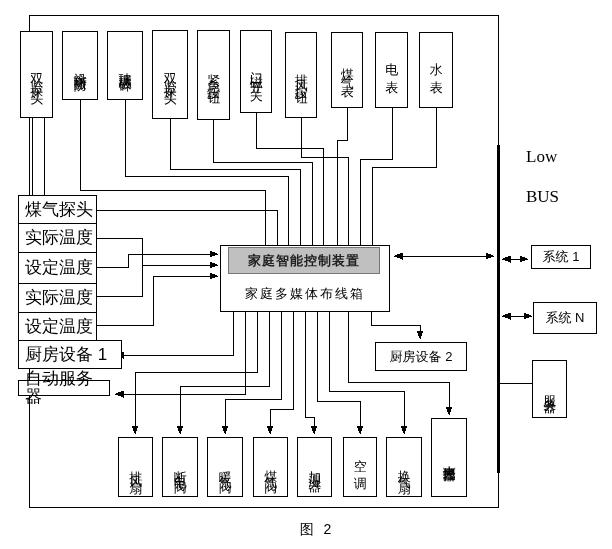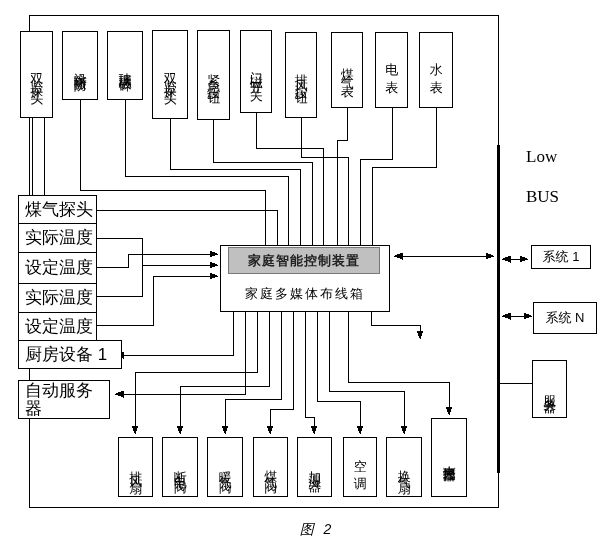--- a/index.html
+++ b/index.html
@@ -30,21 +30,21 @@
     position:absolute;left:220px;top:283px;width:170px;height:22px;z-index:2;
     display:flex;align-items:center;justify-content:center;
     font-size:13px;letter-spacing:2px;
   }
   .busword{
     position:absolute;left:526px;width:70px;height:22px;z-index:1;
     font-family:"Liberation Serif","DejaVu Serif",serif;font-size:17px;color:#000;
   }
   #figure-caption{
     position:absolute;left:262px;top:521px;width:110px;text-align:center;
-    font-size:14px;letter-spacing:3px;z-index:1;font-style:italic;
+    font-size:14px;letter-spacing:3px;z-index:1;
   }
 </style>
 </head>
 <body>
 
 <div id="canvas">
 
   <svg id="wires" viewBox="0 0 612 549" shape-rendering="crispEdges">
     <defs>
       <marker id="ae" viewBox="0 0 9 7" refX="8.5" refY="3.5" markerWidth="9" markerHeight="7" orient="auto">
@@ -106,26 +106,27 @@
   <div class="box vt ls18" style="left:375px;top:32px;width:33px;height:76px">电表</div>
   <div class="box vt ls18" style="left:419px;top:32px;width:34px;height:76px">水表</div>
 
   <div class="box row" style="left:18px;top:195px;width:79px;height:29px">煤气探头</div>
   <div class="box row" style="left:18px;top:223px;width:79px;height:30px">实际温度</div>
   <div class="box row" style="left:18px;top:252px;width:79px;height:32px">设定温度</div>
   <div class="box row" style="left:18px;top:283px;width:79px;height:30px">实际温度</div>
   <div class="box row" style="left:18px;top:312px;width:79px;height:29px">设定温度</div>
 
   <div class="box row" style="left:18px;top:340px;width:104px;height:29px">厨房设备 1</div>
-  <div class="box row" style="left:18px;top:380px;width:92px;height:39px">自动服务器</div>
+  <div class="box row" style="left:18px;top:380px;width:92px;height:16px">自动服务器</div>
 
   <div class="box" id="central-box"></div>
   <div id="wiring-box-label">家庭多媒体布线箱</div>
   <div id="controller-header">家庭智能控制装置</div>
 
+  <div class="box" style="left:375px;top:342px;width:92px;height:29px;font-size:13px">厨房设备 2</div>
 
   <div class="box vt ls5" style="left:118px;top:437px;width:35px;height:60px">排风扇</div>
   <div class="box vt ls5" style="left:162px;top:437px;width:36px;height:60px">断电阀</div>
   <div class="box vt ls5" style="left:207px;top:437px;width:36px;height:60px">暖气阀</div>
   <div class="box vt ls5" style="left:253px;top:437px;width:35px;height:60px">煤气阀</div>
   <div class="box vt ls5" style="left:297px;top:437px;width:35px;height:60px">加湿器</div>
   <div class="box vt ls18" style="left:343px;top:437px;width:34px;height:60px">空调</div>
   <div class="box vt ls5" style="left:386px;top:437px;width:36px;height:60px">换气扇</div>
   <div class="box vt ls1" style="left:431px;top:418px;width:36px;height:79px">声光报警器</div>
 

